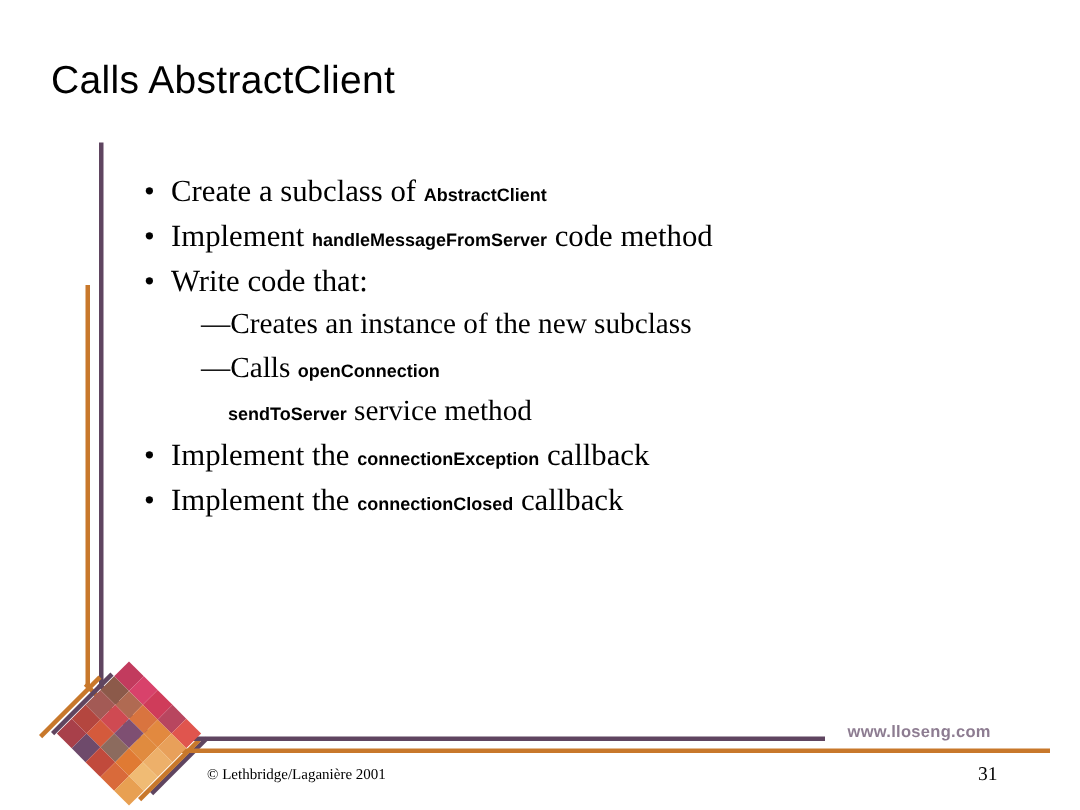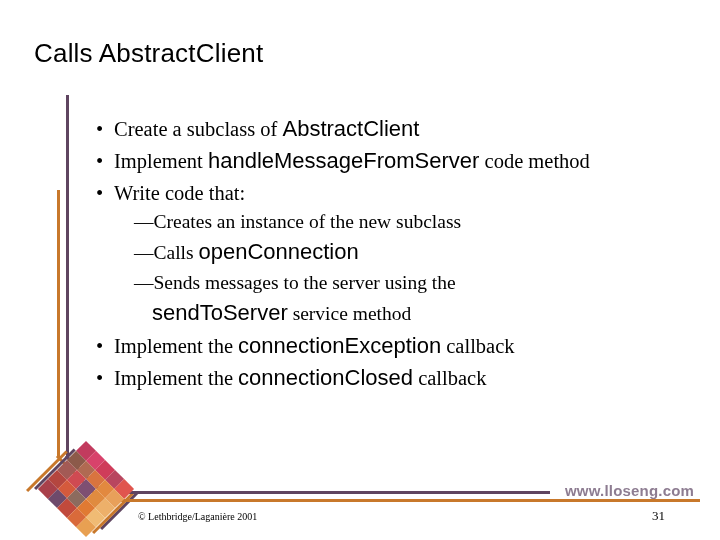--- a/index.html
+++ b/index.html
@@ -157,41 +157,41 @@
   .lvl2-cont { padding-left: 56px; font-size: 19.5px; }
   .marker {
     display: inline-block;
     width: 18px;
   }
   .marker-dash {
     display: inline-block;
   }
   .code {
     font-family: "Liberation Sans", sans-serif;
-    font-weight: normal;
-    font-size: 22px;
+    font-weight: bold;
+    font-size: 12px;
   }
 
   
   #copyright {
     position: absolute;
     left: 138px;
     top: 511px;
     font-family: Liberation Serif, serif;
     font-size: 10px;
     color: #000000;
     white-space: nowrap;
   }
   #website {
     position: absolute;
     left: 565px;
     top: 482px;
     font-family: "Liberation Sans", sans-serif;
     font-weight: bold;
-    font-size: 15px;
+    font-size: 11px;
     color: #8d7c91;
     letter-spacing: 0.2px;
     white-space: nowrap;
   }
   #page-number {
     position: absolute;
     left: 652px;
     top: 508px;
     font-family: "Liberation Serif", serif;
     font-size: 13px;
@@ -247,21 +247,20 @@
 </div>
 
 <div id="slide-title">Calls AbstractClient</div>
 
 <div id="content">
     <div class="bullet-row lvl1"><span class="marker">•</span><span>Create a subclass of </span><span class="code">AbstractClient</span></div>
     <div class="bullet-row lvl1"><span class="marker">•</span><span>Implement </span><span class="code">handleMessageFromServer</span><span> code method</span></div>
     <div class="bullet-row lvl1"><span class="marker">•</span><span>Write code that:</span></div>
     <div class="bullet-row lvl2"><span class="marker-dash">—</span><span>Creates an instance of the new subclass</span></div>
     <div class="bullet-row lvl2"><span class="marker-dash">—</span><span>Calls </span><span class="code">openConnection</span></div>
-    <div class="bullet-row lvl2"><span class="marker-dash">—</span><span>Sends messages to the server using the</span></div>
     <div class="bullet-row lvl2-cont"><span class="code">sendToServer</span><span> service method</span></div>
     <div class="bullet-row lvl1"><span class="marker">•</span><span>Implement the </span><span class="code">connectionException</span><span> callback</span></div>
     <div class="bullet-row lvl1"><span class="marker">•</span><span>Implement the </span><span class="code">connectionClosed</span><span> callback</span></div>
   </div>
 
 <div id="copyright">© Lethbridge/Laganière 2001</div>
 <div id="website">www.lloseng.com</div>
 <div id="page-number">31</div>
 
 </body></html>

